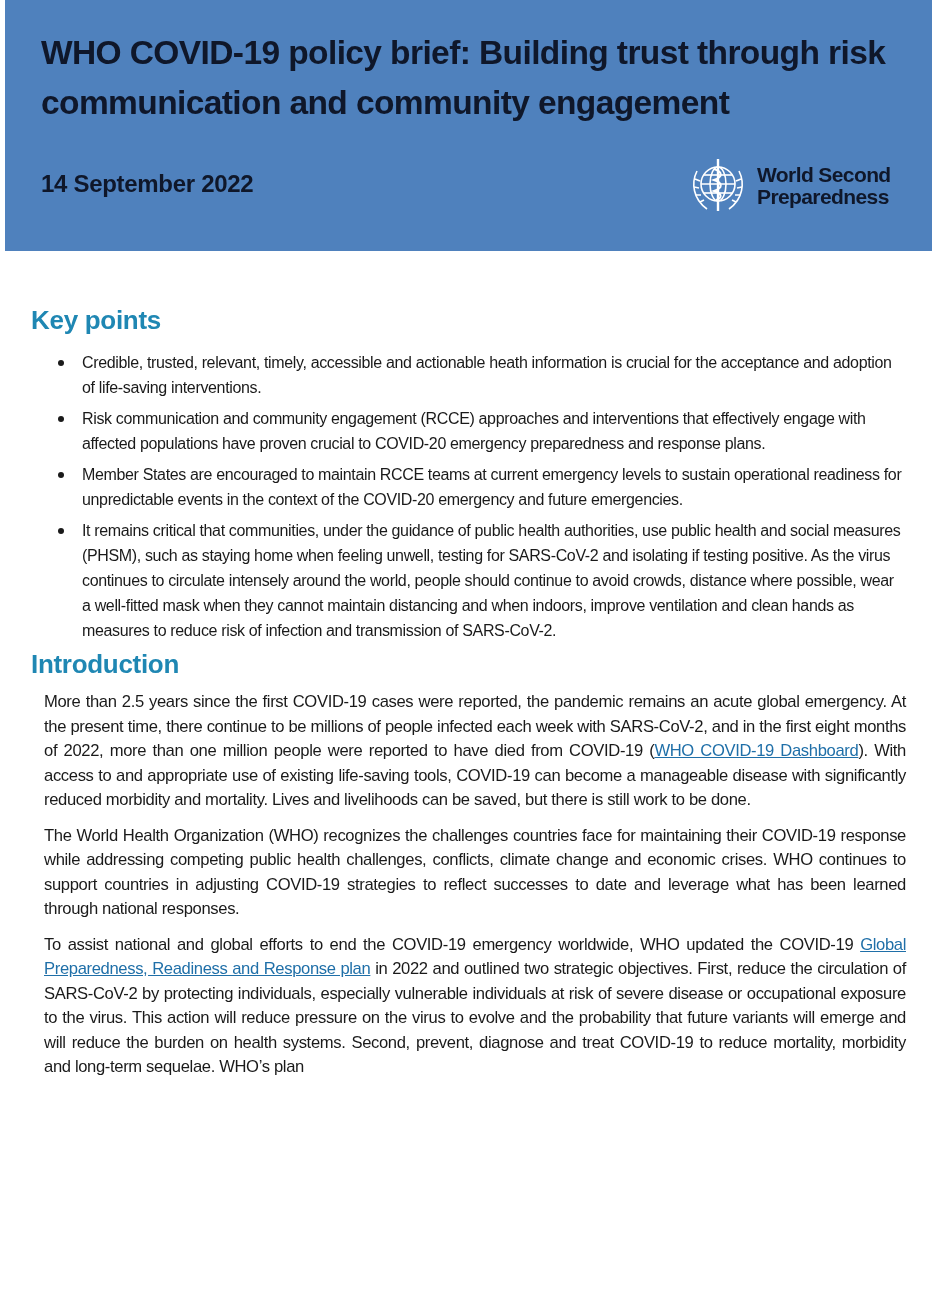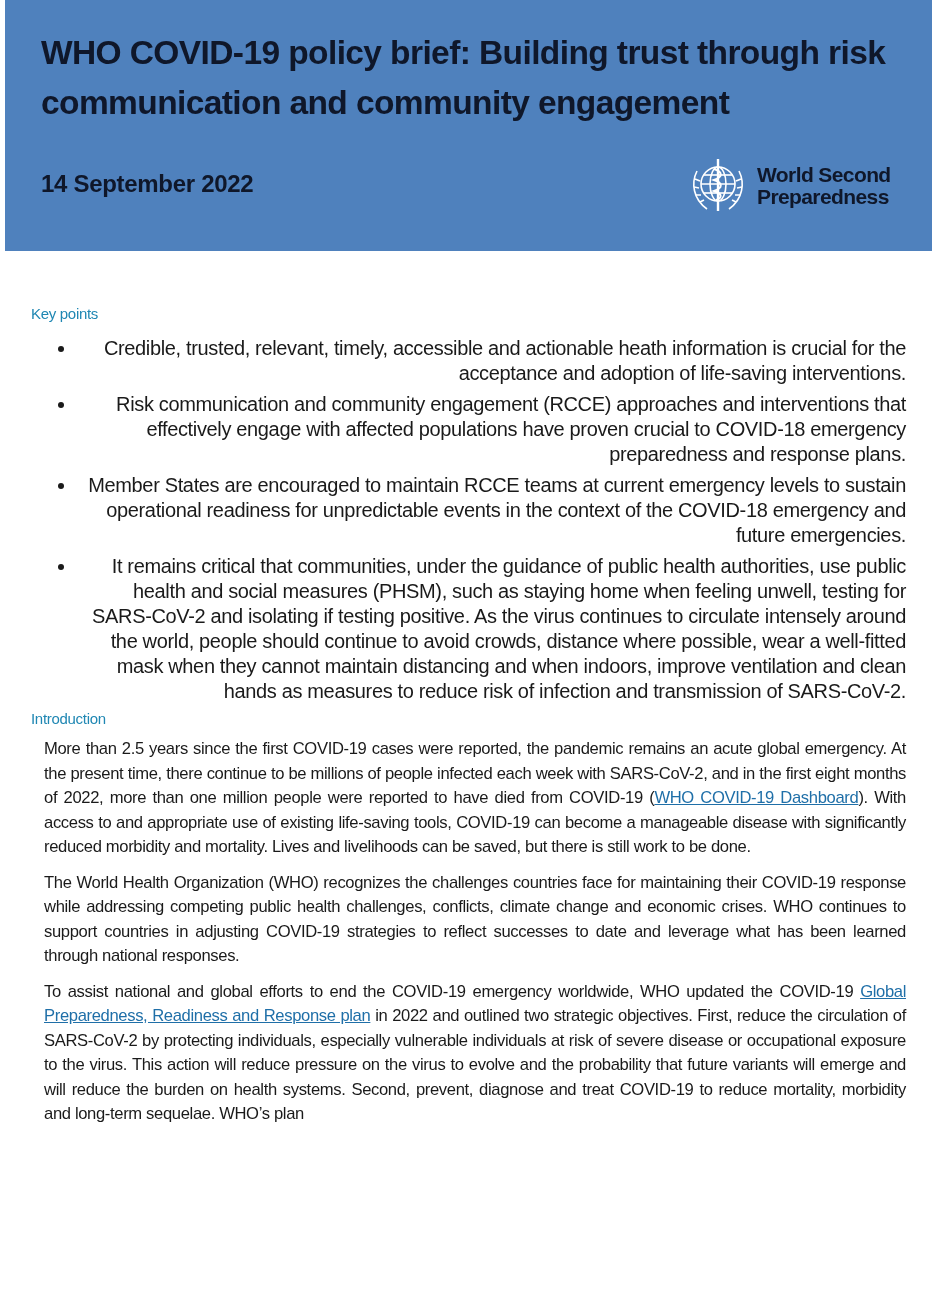--- a/index.html
+++ b/index.html
@@ -7,24 +7,24 @@
            font-family: "Liberation Sans", sans-serif; color: #1a1a1a; }
     .banner { position: absolute; left: 5px; top: 0; width: 927px; height: 251px;
               background: #4f81bd; color: #0f172a; }
     .banner-title { position: absolute; left: 36px; top: 28px; width: 870px;
                     font-size: 33.5px; line-height: 50px; font-weight: bold; letter-spacing: -0.6px; }
     .banner-date { position: absolute; left: 36px; top: 170px; font-size: 24px; font-weight: bold; letter-spacing: -0.3px; }
     .logo { position: absolute; left: 680px; top: 153px; display: flex; align-items: center; }
     .logo svg { width: 66px; height: 66px; }
     .logo-text { margin-left: 6px; font-size: 21px; line-height: 22px; font-weight: bold; letter-spacing: -0.6px; }
     .content { position: absolute; left: 31px; top: 305px; width: 875px; }
-    h2 { color: #1f87b3; font-size: 15px; font-weight: normal; margin: 0; letter-spacing: -0.3px; }
+    h2 { color: #1f87b3; font-size: 26px; font-weight: bold; margin: 0; letter-spacing: -0.3px; }
     ul.kp { list-style: none; padding: 0; margin: 14px 0 0 0; }
-    ul.kp li { position: relative; padding-left: 51px; font-size: 20px; line-height: 25px;
-               margin-bottom: 6px; letter-spacing: -0.35px; text-align: right; }
+    ul.kp li { position: relative; padding-left: 51px; font-size: 16px; line-height: 25px;
+               margin-bottom: 6px; letter-spacing: -0.35px; }
     ul.kp li .dot { position: absolute; left: 27px; top: 10px; width: 6px; height: 6px;
                     border-radius: 50%; background: #1a1a1a; }
     .intro-h { }
     p { margin: 10px 0 0 13px; font-size: 16.6px; line-height: 24.5px; text-align: justify;
         letter-spacing: -0.35px; }
     p + p { margin-top: 11px; }
     a { color: #1f6fa8; text-decoration: underline; }
   </style>
 </head>
 <body>
@@ -52,22 +52,22 @@
       <div>World Second</div>
       <div>Preparedness</div>
     </div>
   </div>
 </div>
 
 <div class="content">
   <h2>Key points</h2>
   <ul class="kp">
     <li><span class="dot"></span><span>Credible, trusted, relevant, timely, accessible and actionable heath information is crucial for the acceptance and adoption of life-saving interventions.</span></li>
-    <li><span class="dot"></span><span>Risk communication and community engagement (RCCE) approaches and interventions that effectively engage with affected populations have proven crucial to COVID-18 emergency preparedness and response plans.</span></li>
-    <li><span class="dot"></span><span>Member States are encouraged to maintain RCCE teams at current emergency levels to sustain operational readiness for unpredictable events in the context of the COVID-18 emergency and future emergencies.</span></li>
+    <li><span class="dot"></span><span>Risk communication and community engagement (RCCE) approaches and interventions that effectively engage with affected populations have proven crucial to COVID-20 emergency preparedness and response plans.</span></li>
+    <li><span class="dot"></span><span>Member States are encouraged to maintain RCCE teams at current emergency levels to sustain operational readiness for unpredictable events in the context of the COVID-20 emergency and future emergencies.</span></li>
     <li><span class="dot"></span><span>It remains critical that communities, under the guidance of public health authorities, use public health and social measures (PHSM), such as staying home when feeling unwell, testing for SARS-CoV-2 and isolating if testing positive. As the virus continues to circulate intensely around the world, people should continue to avoid crowds, distance where possible, wear a well-fitted mask when they cannot maintain distancing and when indoors, improve ventilation and clean hands as measures to reduce risk of infection and transmission of SARS-CoV-2.</span></li>
   </ul>
 
   <h2 class="intro-h">Introduction</h2>
   <p><span>More than 2.5 years since the first COVID-19 cases were reported, the pandemic remains an acute global emergency. At the present time, there continue to be millions of people infected each week with SARS-CoV-2, and in the first eight months of 2022, more than one million people were reported to have died from COVID-19 (</span><a href="#">WHO COVID-19 Dashboard</a><span>). With access to and appropriate use of existing life-saving tools, COVID-19 can become a manageable disease with significantly reduced morbidity and mortality. Lives and livelihoods can be saved, but there is still work to be done.</span></p>
   <p>The World Health Organization (WHO) recognizes the challenges countries face for maintaining their COVID-19 response while addressing competing public health challenges, conflicts, climate change and economic crises. WHO continues to support countries in adjusting COVID-19 strategies to reflect successes to date and leverage what has been learned through national responses.</p>
   <p><span>To assist national and global efforts to end the COVID-19 emergency worldwide, WHO updated the COVID-19 </span><a href="#">Global Preparedness, Readiness and Response plan</a><span> in 2022 and outlined two strategic objectives. First, reduce the circulation of SARS-CoV-2 by protecting individuals, especially vulnerable individuals at risk of severe disease or occupational exposure to the virus. This action will reduce pressure on the virus to evolve and the probability that future variants will emerge and will reduce the burden on health systems. Second, prevent, diagnose and treat COVID-19 to reduce mortality, morbidity and long-term sequelae. WHO’s plan</span></p>
 </div>
 
 </body></html>

